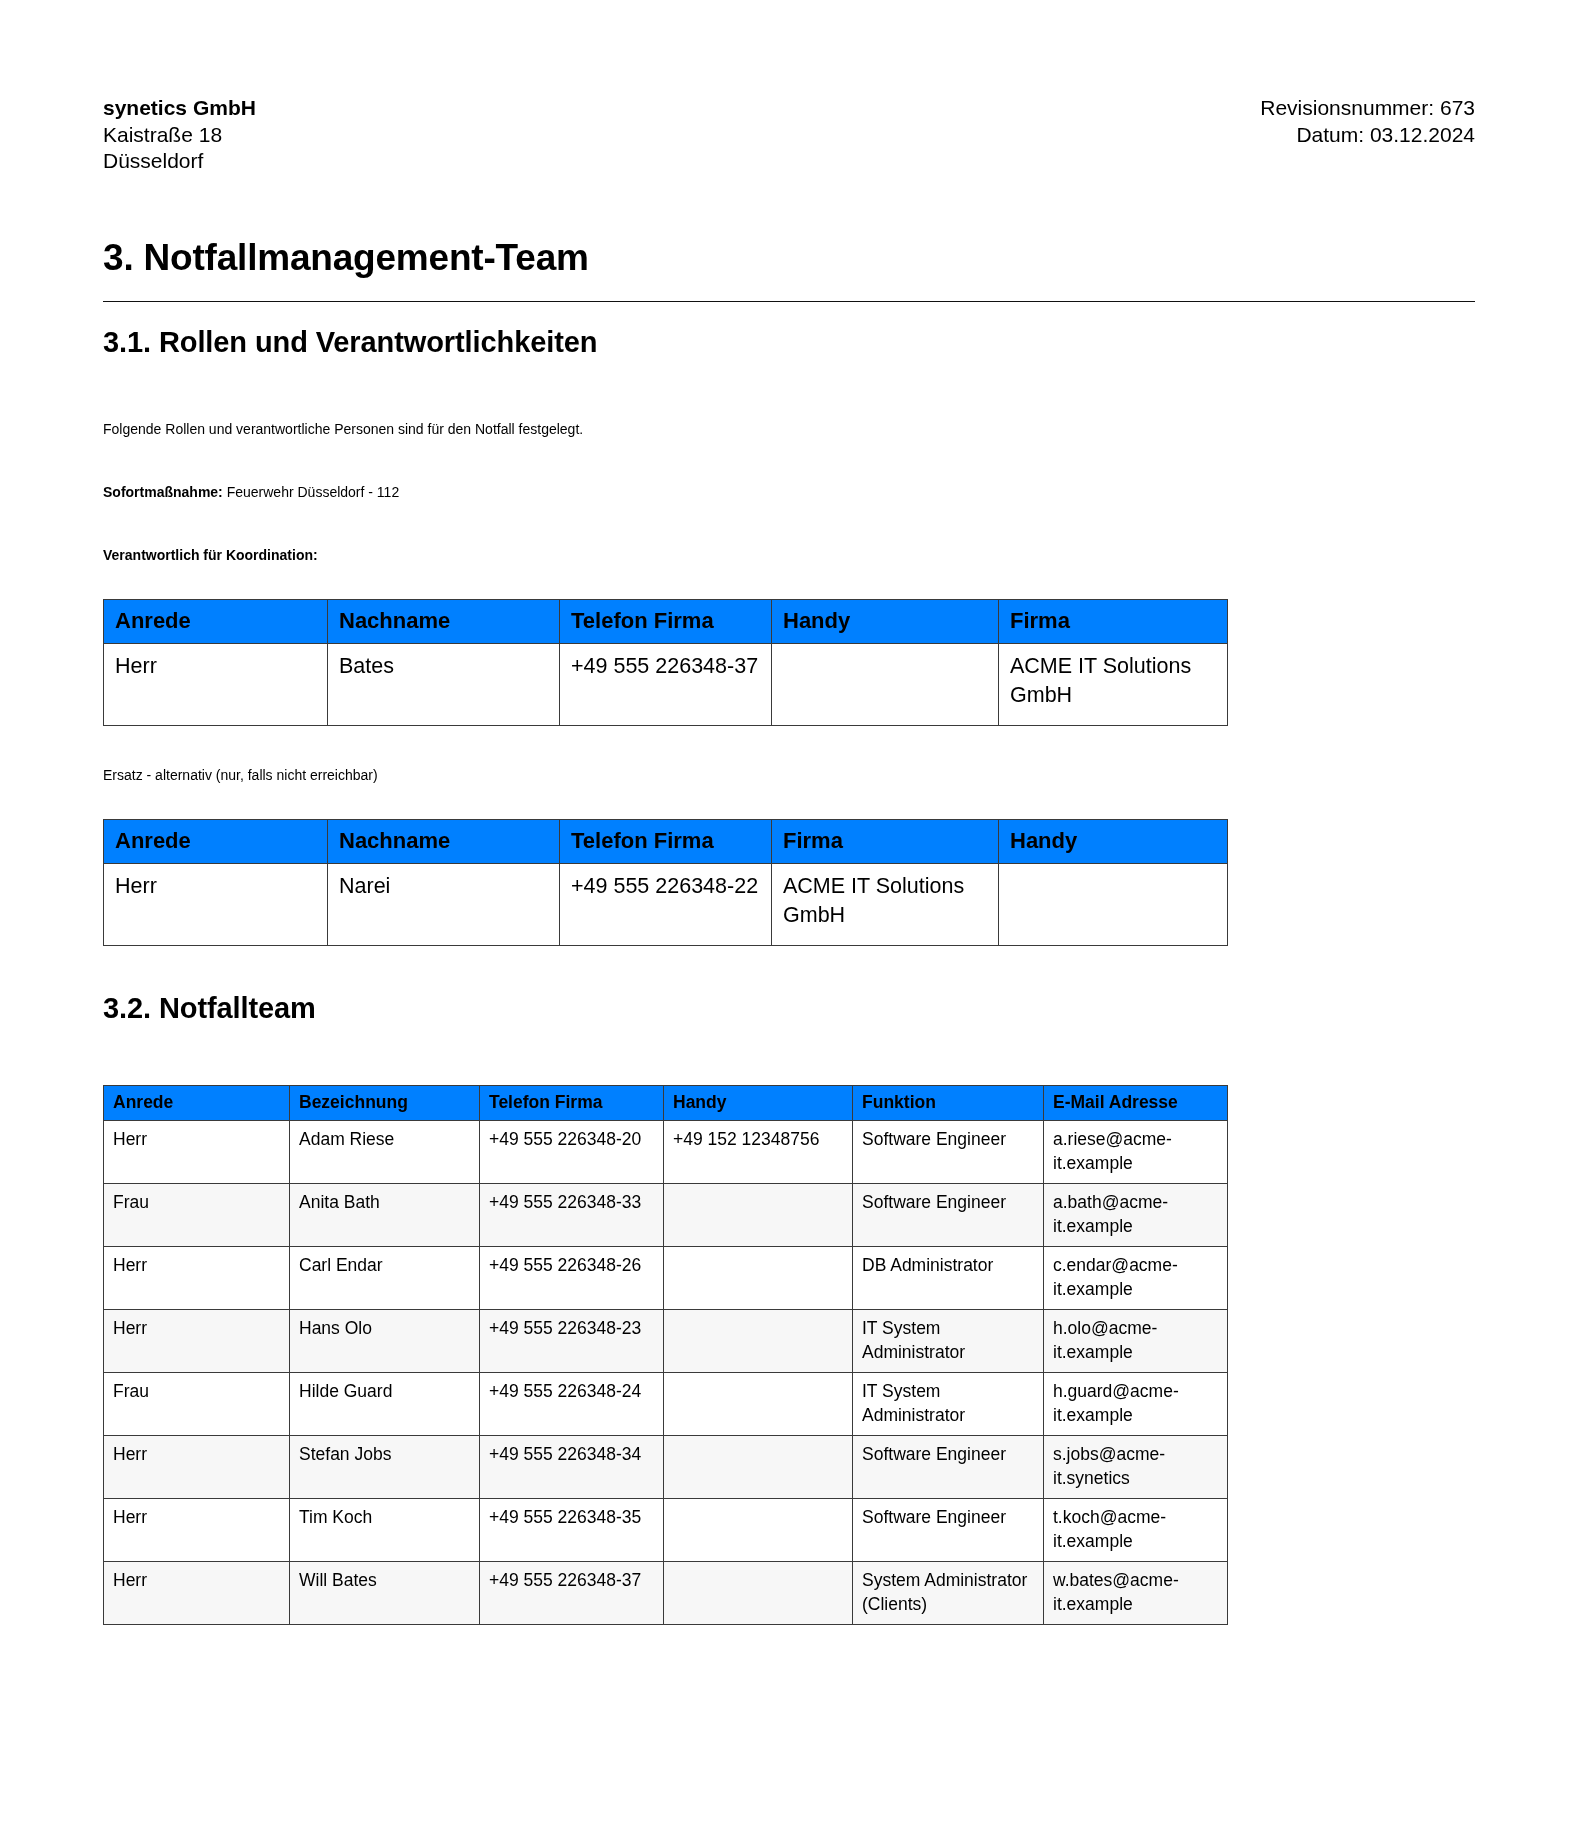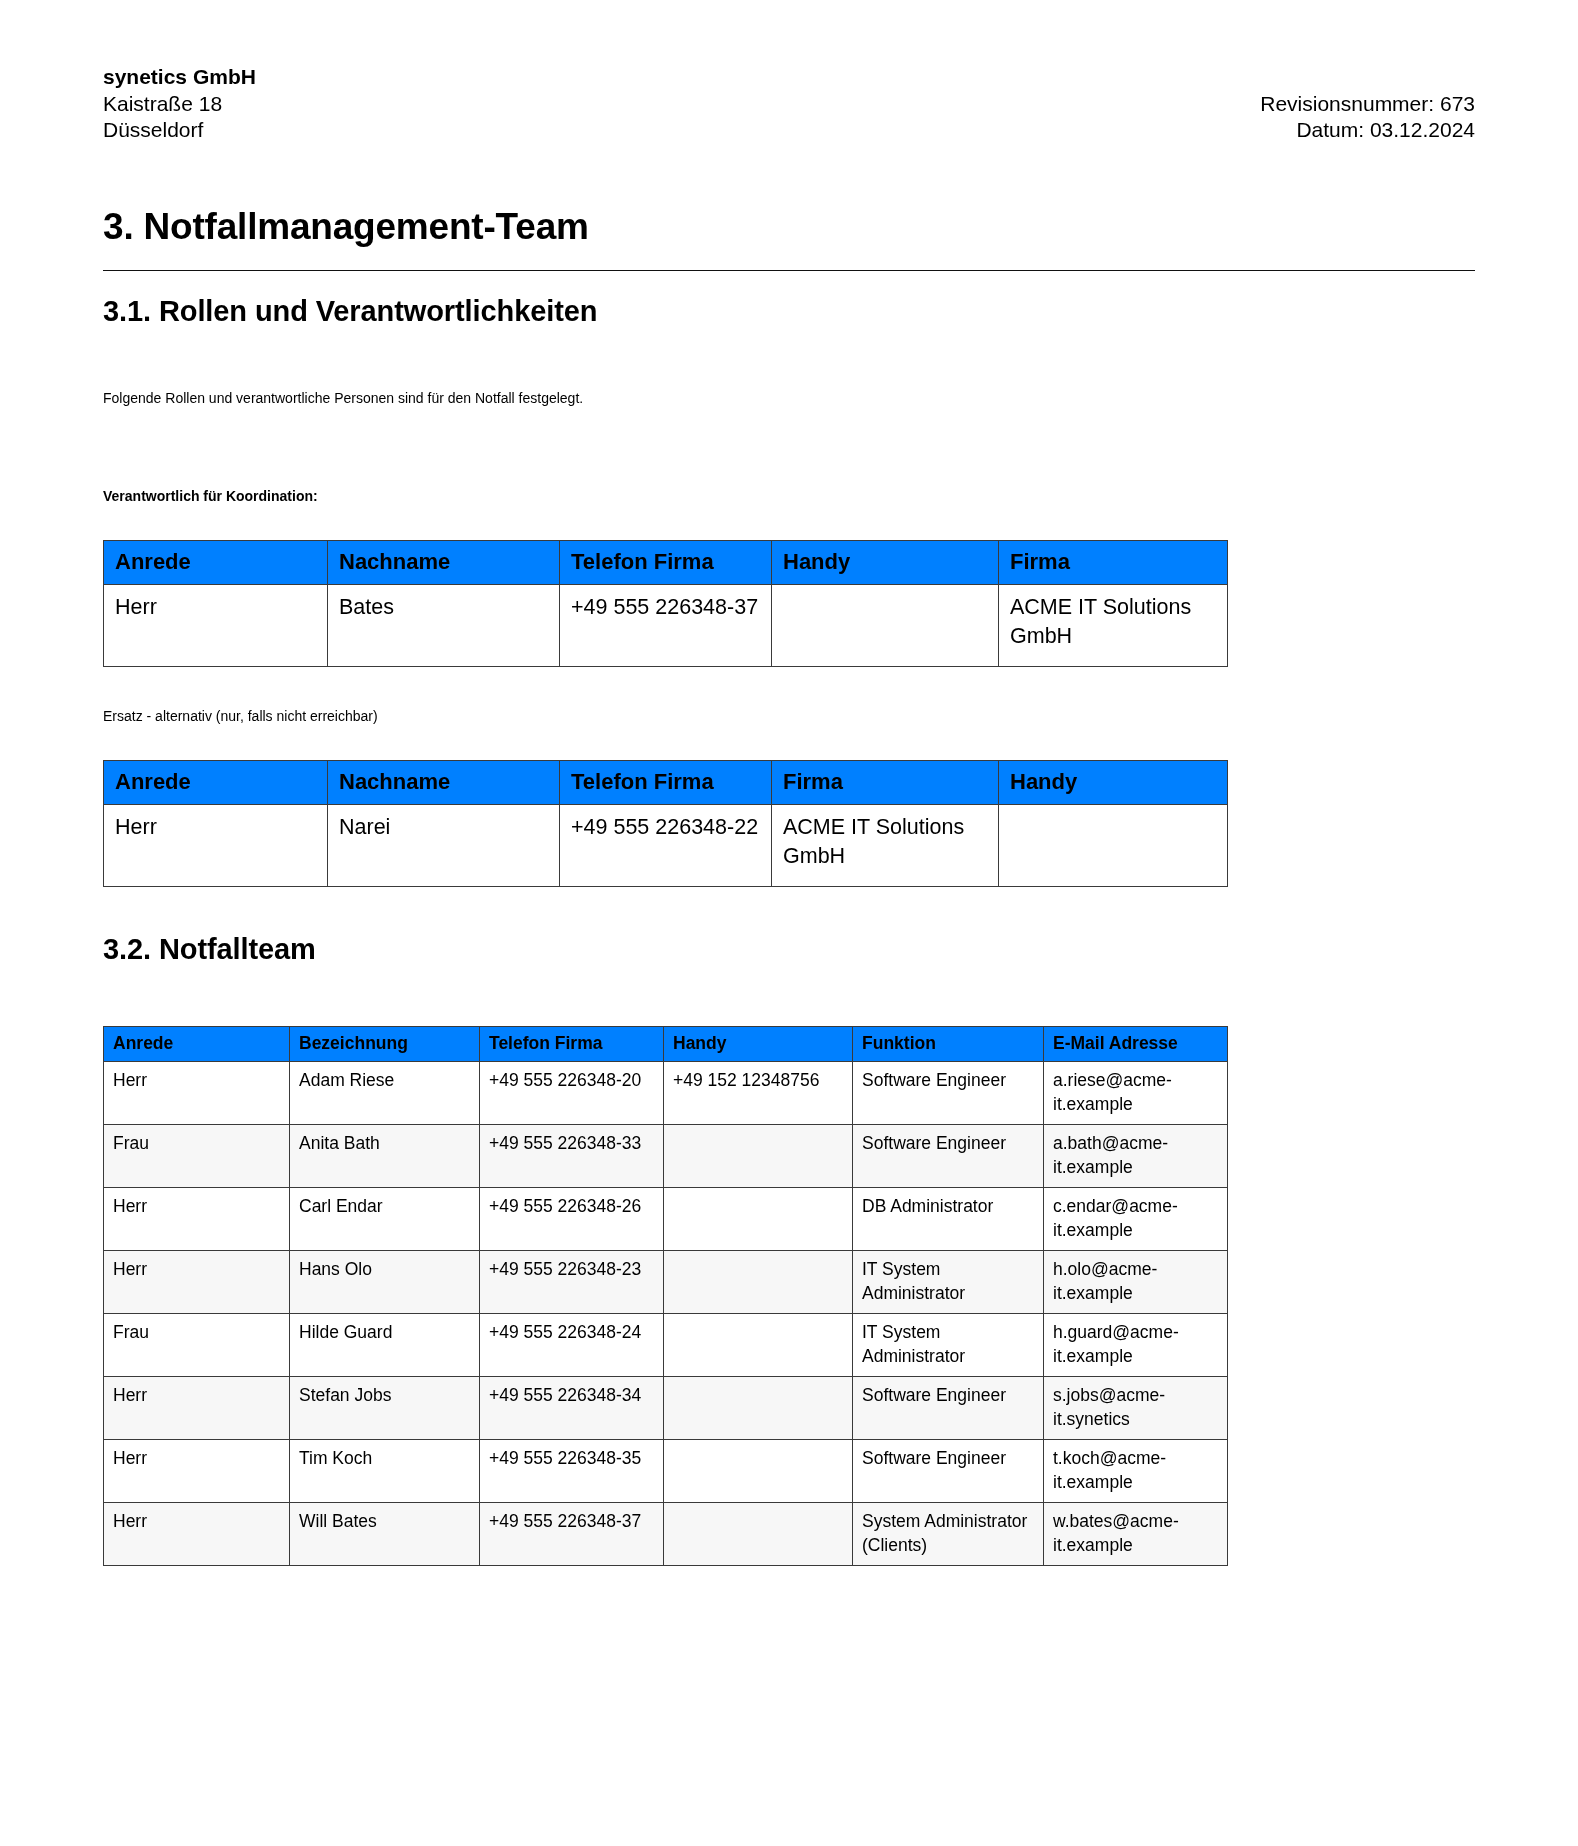--- a/index.html
+++ b/index.html
@@ -19,22 +19,22 @@
     width: 1578px;
     height: 1846px;
     box-sizing: border-box;
     padding: 0 103px;
   }
 
   
   .letterhead {
     display: flex;
     justify-content: space-between;
-    align-items: flex-end;
-    padding-top: 64px;
+    align-items: flex-start;
+    padding-top: 95px;
   }
   .lh-left {
     font-size: 21px;
     line-height: 26.5px;
   }
   .lh-left .company {
     font-weight: bold;
   }
   .lh-right {
     text-align: right;
@@ -148,20 +148,21 @@
   <hr class="rule">
 
   <h2 class="sec">3.1. Rollen und Verantwortlichkeiten</h2>
 
   <div class="gap-after-h2"></div>
 
   <p class="body">Folgende Rollen und verantwortliche Personen sind für den Notfall festgelegt.</p>
 
   <div class="gap-mid"></div>
 
+  <p class="body"><span class="lbl-bold">Sofortmaßnahme:</span><span> Feuerwehr Düsseldorf - 112</span></p>
 
   <div class="gap-mid"></div>
 
   <p class="body lbl-bold">Verantwortlich für Koordination:</p>
 
   <div class="gap-tbl"></div>
 
   <table class="tbl-small">
     <colgroup>
       <col style="width:224px">

